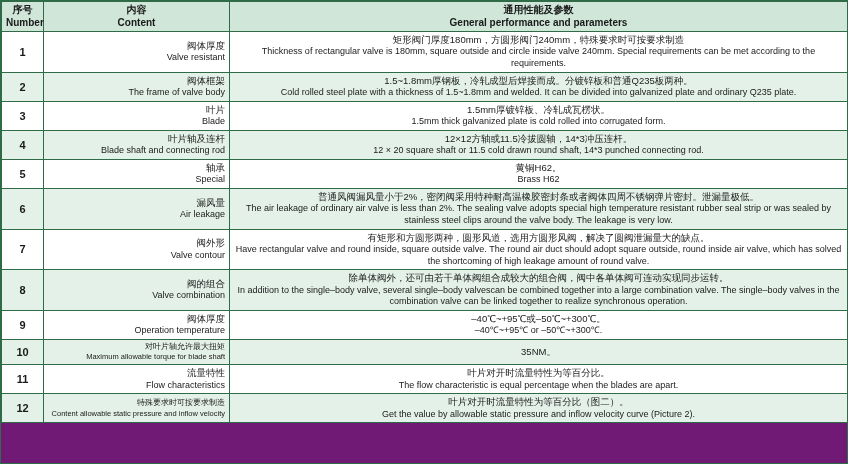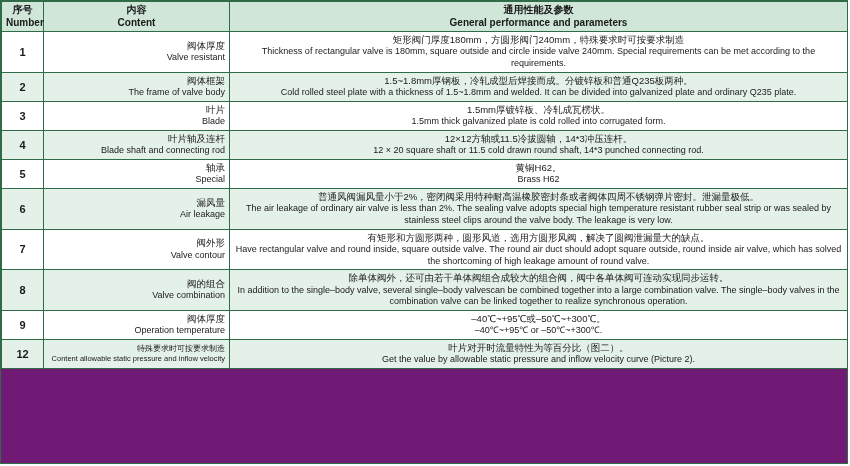--- a/index.html
+++ b/index.html
@@ -196,20 +196,42 @@
         <td class="content">
           <span class="cn">阀体厚度</span>
           <span class="en">Operation temperature</span>
         </td>
         <td class="params">
           <span class="cn">–40℃~+95℃或–50℃~+300℃。</span>
           <span class="en">–40℃~+95℃ or –50℃~+300℃.</span>
         </td>
       </tr>
       <tr class="even">
+        <td class="num">10</td>
+        <td class="content tiny">
+          <span class="cn">对叶片轴允许最大扭矩</span>
+          <span class="en">Maximum allowable torque for blade shaft</span>
+        </td>
+        <td class="params">
+          <span class="cn">35NM。</span>
+          <span class="en"></span>
+        </td>
+      </tr>
+      <tr class="odd">
+        <td class="num">11</td>
+        <td class="content">
+          <span class="cn">流量特性</span>
+          <span class="en">Flow characteristics</span>
+        </td>
+        <td class="params">
+          <span class="cn">叶片对开时流量特性为等百分比。</span>
+          <span class="en">The flow characteristic is equal percentage when the blades are apart.</span>
+        </td>
+      </tr>
+      <tr class="even">
         <td class="num">12</td>
         <td class="content tiny">
           <span class="cn">特殊要求时可按要求制造</span>
           <span class="en">Content allowable static pressure and inflow velocity</span>
         </td>
         <td class="params">
           <span class="cn">叶片对开时流量特性为等百分比（图二）。</span>
           <span class="en">Get the value by allowable static pressure and inflow velocity curve (Picture 2).</span>
         </td>
       </tr>

